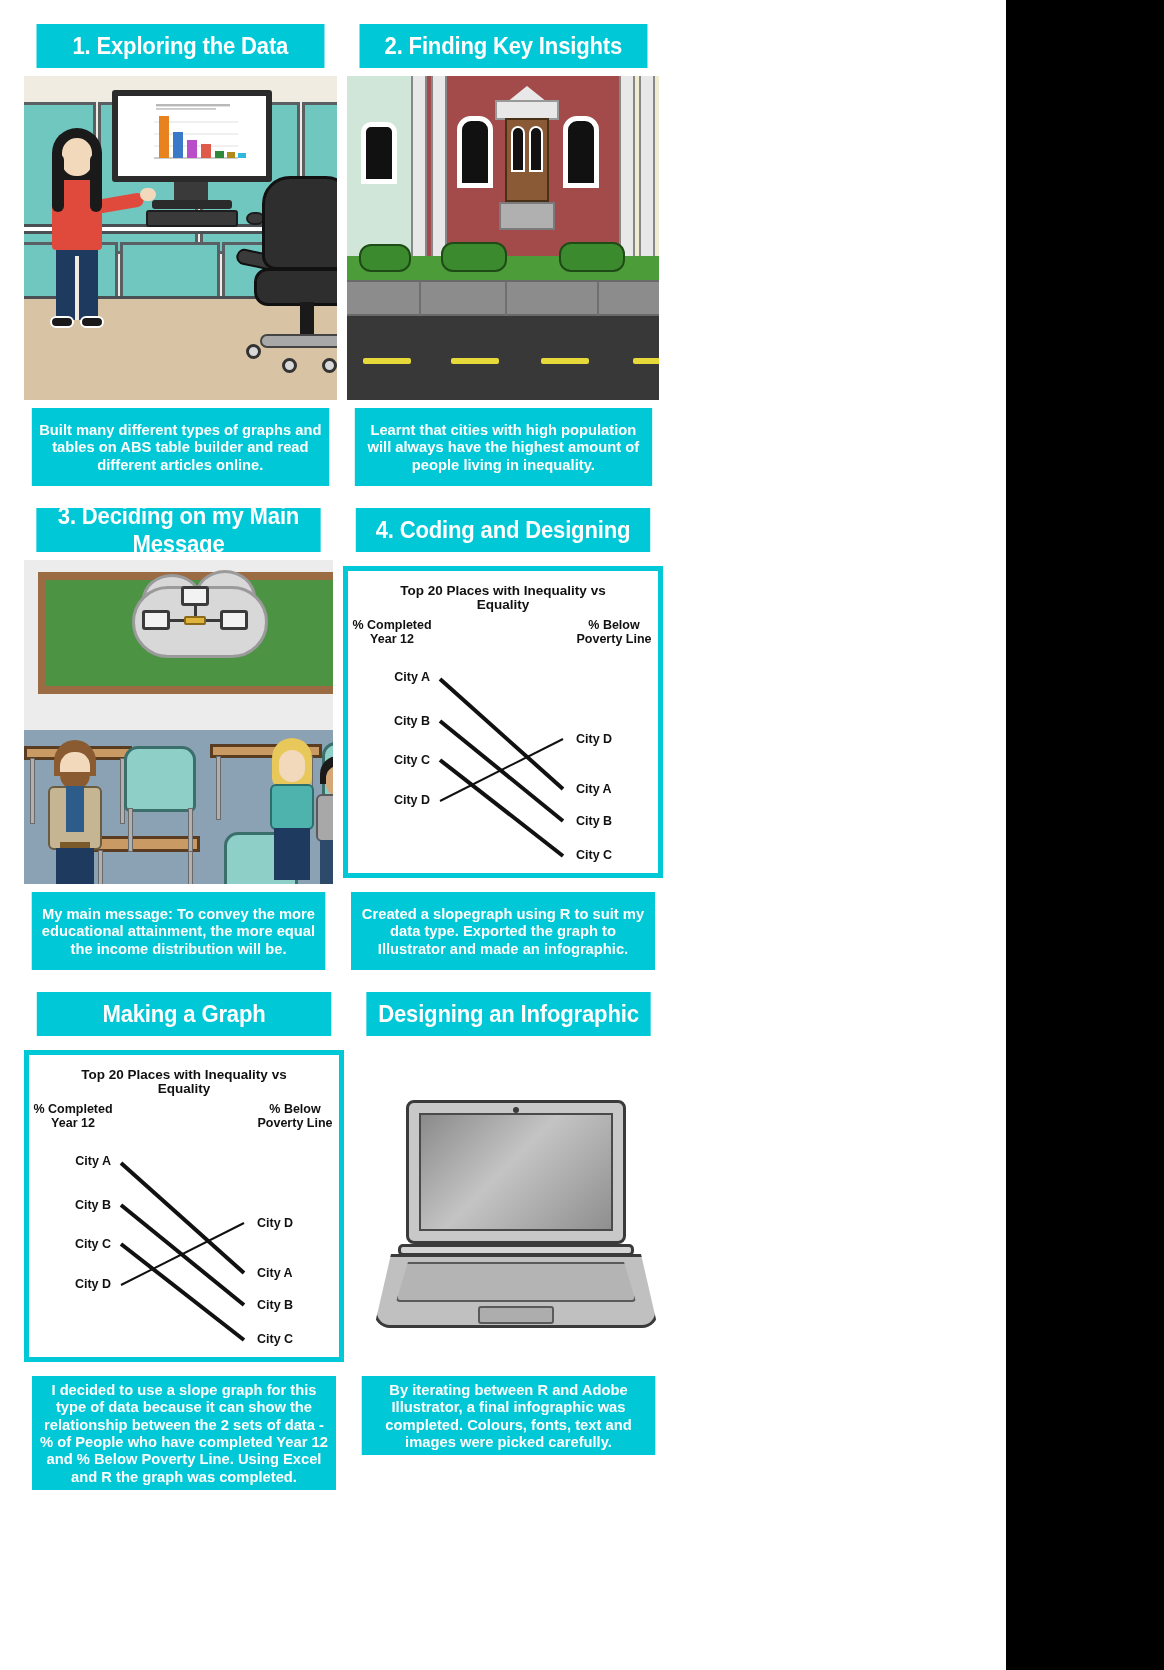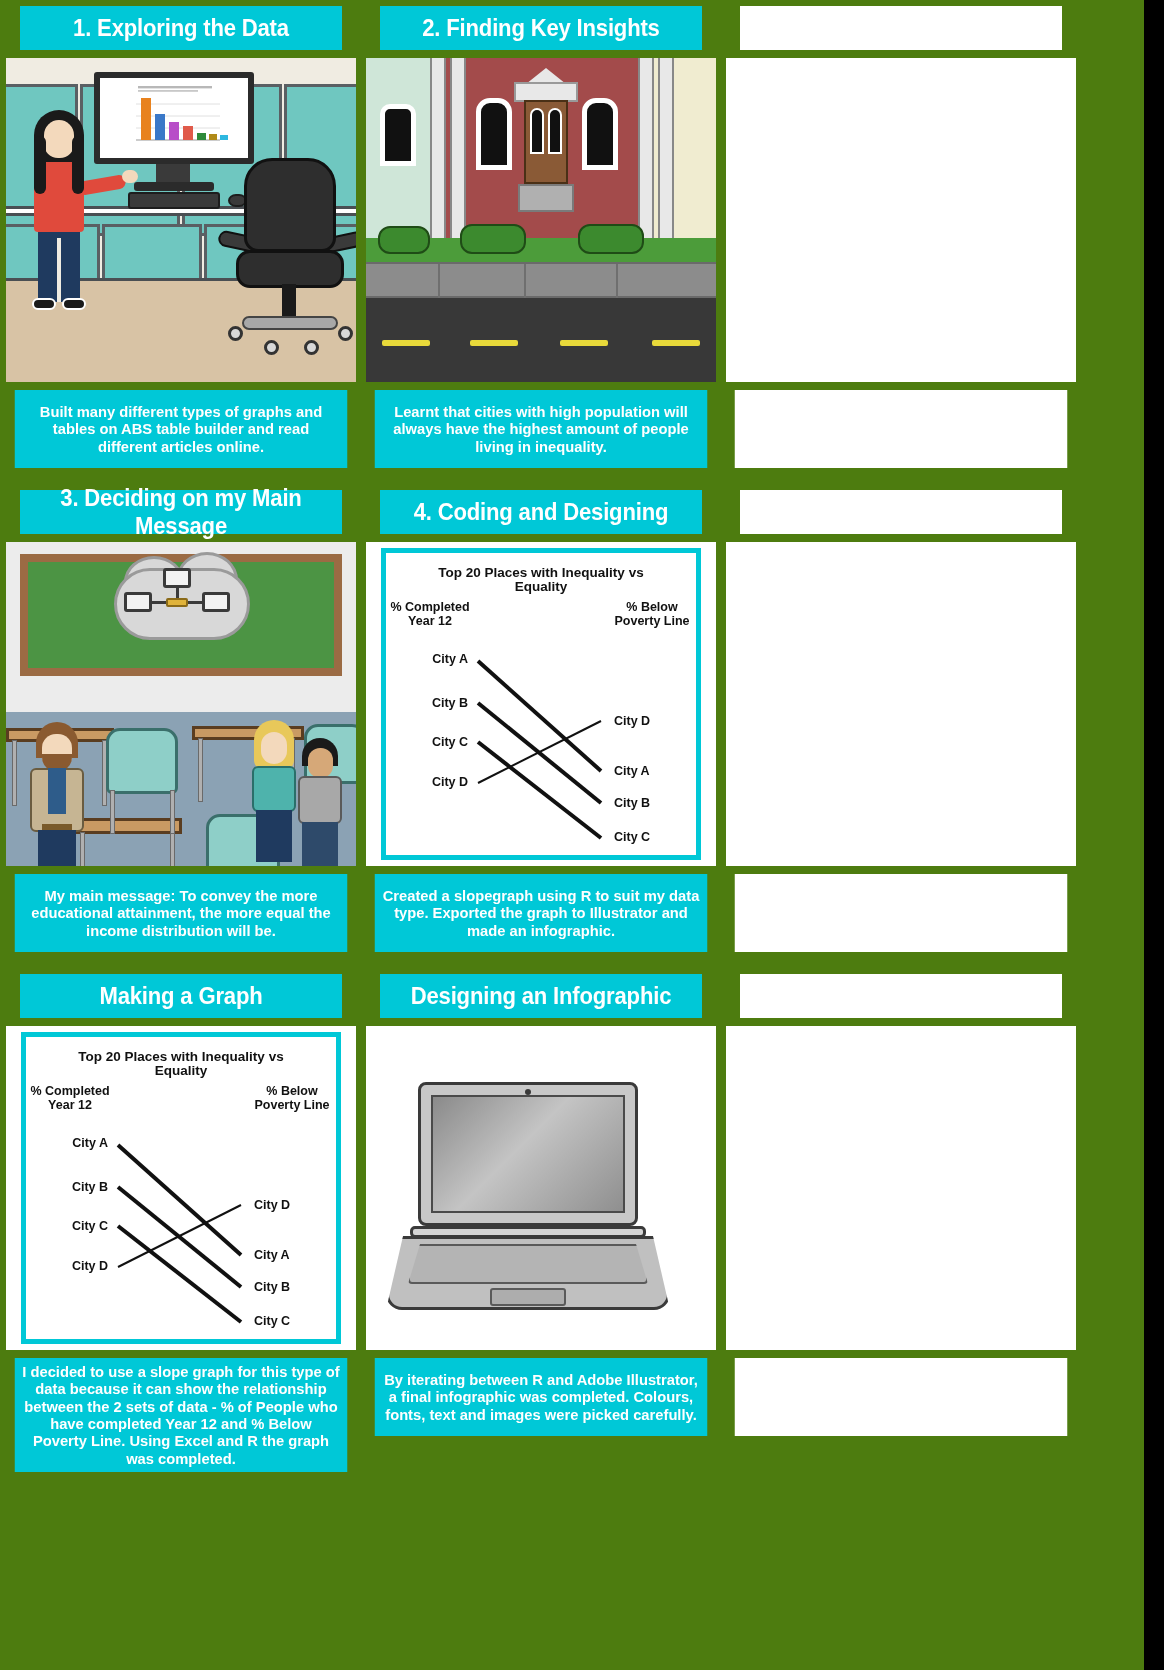--- a/index.html
+++ b/index.html
@@ -4,23 +4,23 @@
 <style>
   * { box-sizing: border-box; margin: 0; padding: 0; }
   html, body {
     width: 1164px; height: 1670px;
     background: #000000;
     font-family: "Liberation Sans", sans-serif;
     overflow: hidden;
   }
   .board {
     position: relative;
-    width: 1144px; height: 1670px;
-    background: #4d7c0f;
-    padding: 6px;
+    width: 1006px; height: 1670px;
+    background: #ffffff;
+    padding: 24px;
   }
   .row {
     display: flex;
     gap: 10px;
     margin-bottom: 22px;
   }
   .cell {
     width: 350px;
     display: flex;
     flex-direction: column;

